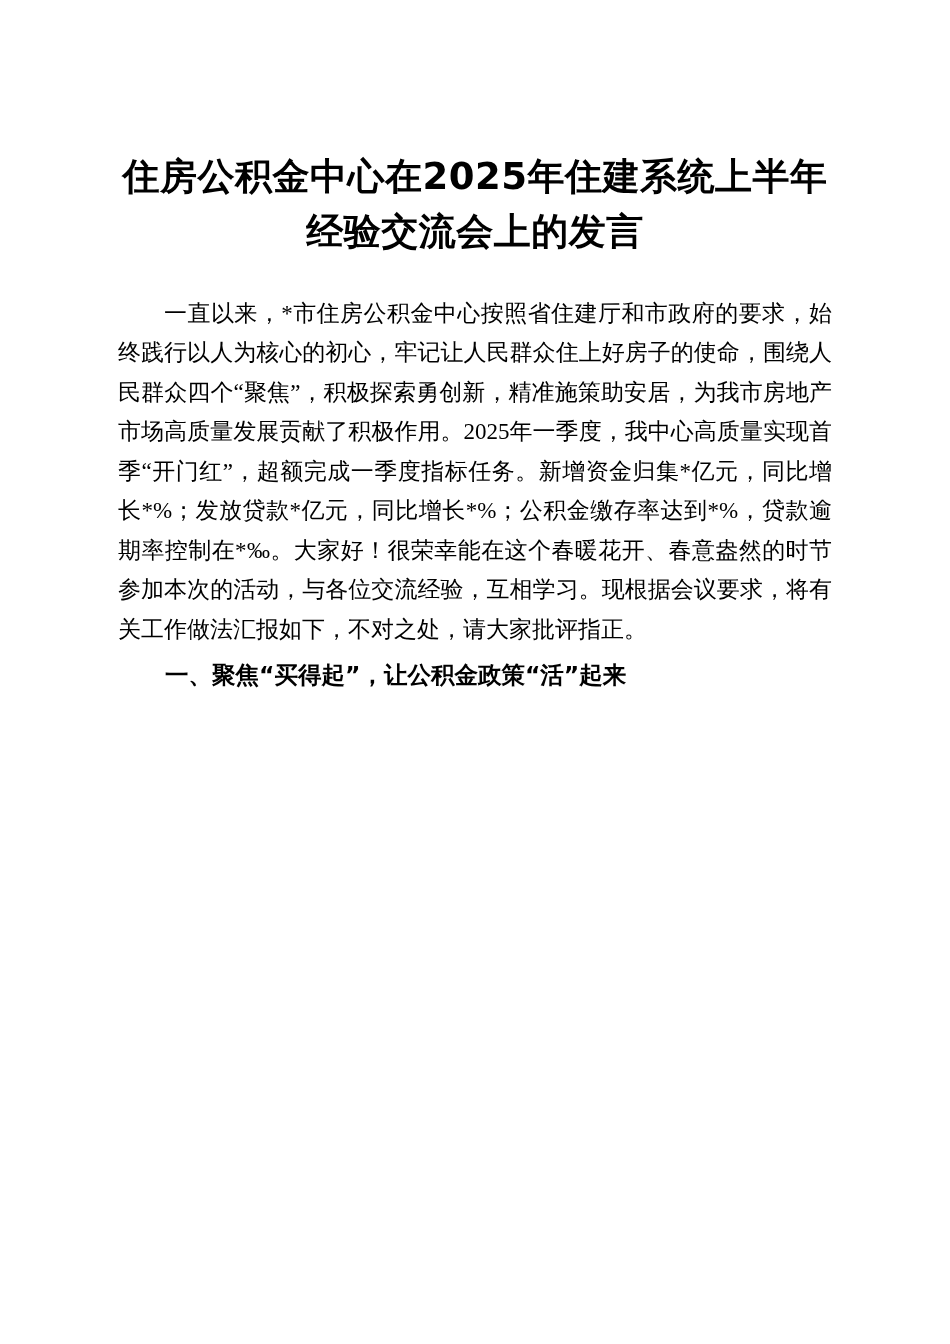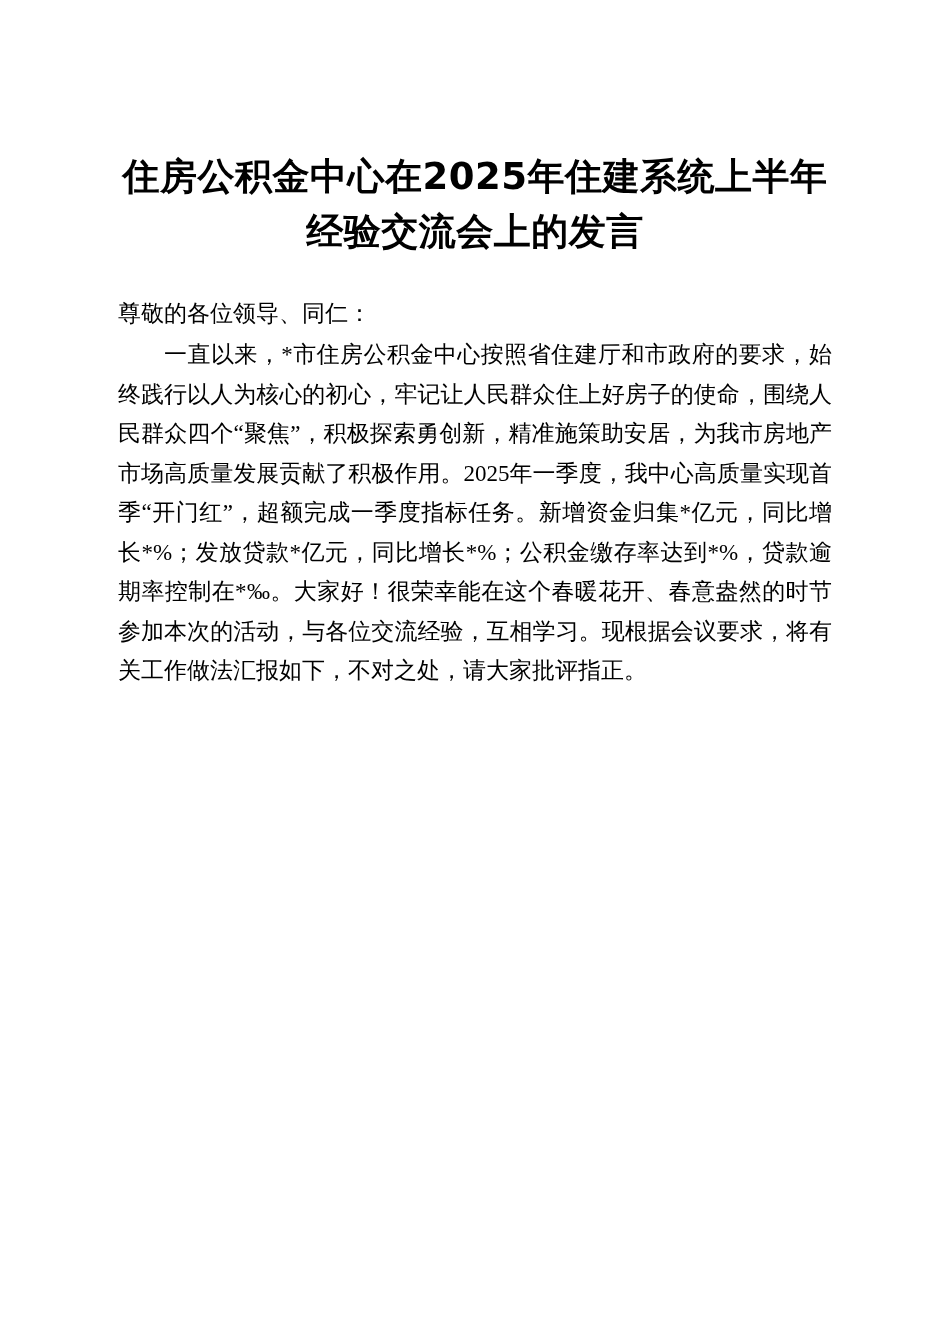--- a/index.html
+++ b/index.html
@@ -54,15 +54,15 @@
     margin: 6px 0 2px 0;
     text-indent: 2em;
     text-align: left;
   }
 </style>
 </head>
 <body>
 
 <div class="page">
   <h1 class="doc-title">住房公积金中心在2025年住建系统上半年经验交流会上的发言</h1>
-  <p class="salutation">尊敬的各位领导、同仁：</p>
   <p class="para">一直以来，*市住房公积金中心按照省住建厅和市政府的要求，始终践行以人为核心的初心，牢记让人民群众住上好房子的使命，围绕人民群众四个“聚焦”，积极探索勇创新，精准施策助安居，为我市房地产市场高质量发展贡献了积极作用。2025年一季度，我中心高质量实现首季“开门红”，超额完成一季度指标任务。新增资金归集*亿元，同比增长*%；发放贷款*亿元，同比增长*%；公积金缴存率达到*%，贷款逾期率控制在*‰。大家好！很荣幸能在这个春暖花开、春意盎然的时节参加本次的活动，与各位交流经验，互相学习。现根据会议要求，将有关工作做法汇报如下，不对之处，请大家批评指正。</p>
+  <p class="heading">一、聚焦“买得起”，让公积金政策“活”起来</p>
 </div>
 
 </body></html>

